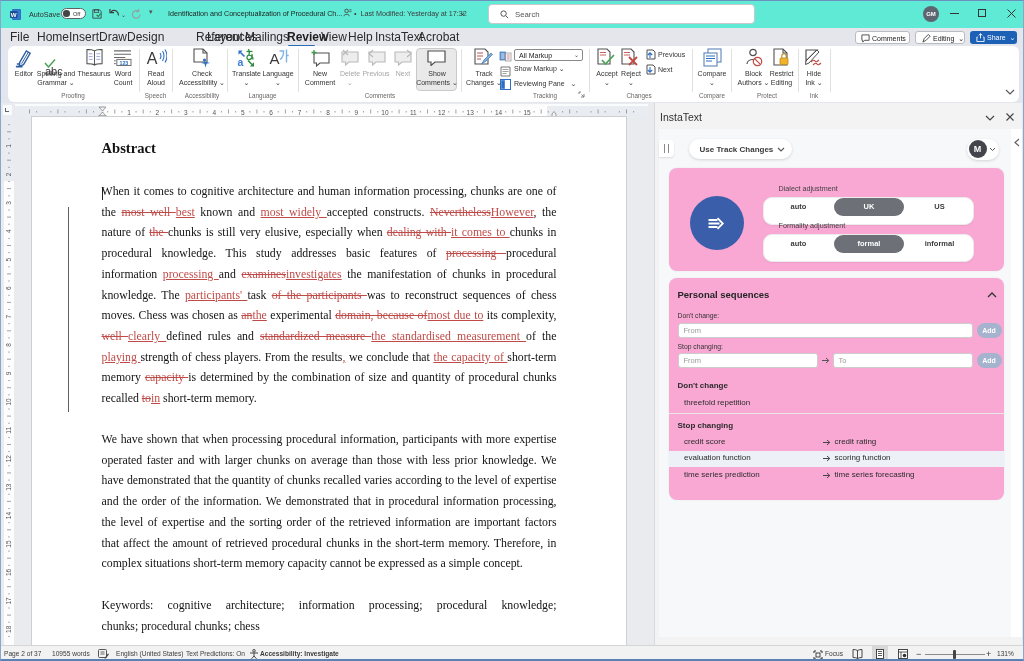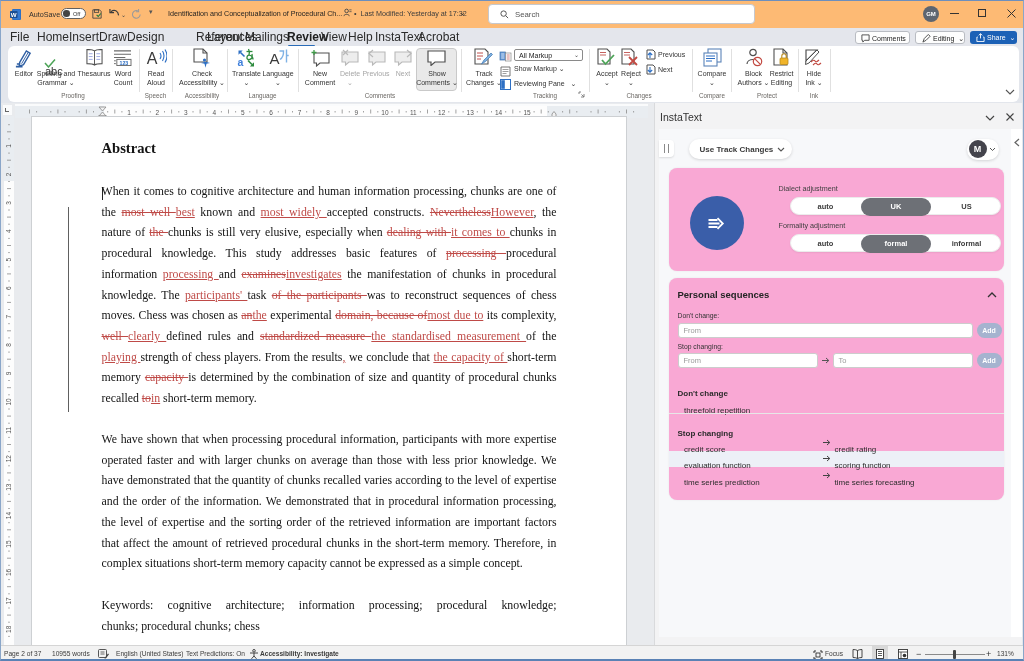--- a/index.html
+++ b/index.html
@@ -1,20 +1,20 @@
 <!DOCTYPE html>
 <html><head>
 <meta charset="utf-8">
 <style>
   * { margin:0; padding:0; box-sizing:border-box; }
   html,body { width:1024px; height:661px; overflow:hidden; }
   body { font-family:"Liberation Sans",sans-serif; position:relative; background:#e3e6ec; }
   .abs { position:absolute; }
   
-  #titlebar { position:absolute; left:0; top:0; width:1024px; height:28px; background:#fdba74; }
+  #titlebar { position:absolute; left:0; top:0; width:1024px; height:28px; background:#5eead4; }
   #menubar { position:absolute; left:0; top:28px; width:1024px; height:20px; background:#e4e6ec; }
   .tab { position:absolute; top:0; height:20px; line-height:19px; font-size:12px; color:#2b2b2b; text-align:center; }
   
   #ribbon { position:absolute; left:0; top:46px; width:1024px; height:57px; }
   #ribbon::before { content:""; position:absolute; left:8px; top:0; width:1011px; height:56px; background:#ffffff; border-radius:6px; }
   .rlabel { position:absolute; font-size:7px; color:#333; text-align:center; line-height:8.5px; white-space:nowrap; }
   .rlabel.dis { color:#a6a6a6; }
   .gcap { position:absolute; top:46px; font-size:6.3px; color:#6a6763; text-align:center; white-space:nowrap; }
   .gdiv { position:absolute; top:3px; width:1px; height:43px; background:#e0e0e0; }
   
@@ -24,26 +24,26 @@
   #page { position:absolute; left:31px; top:13px; width:596px; height:529px; background:#ffffff; border:1px solid #cdd0d3; border-bottom:none; }
   .doc { position:absolute; font-family:"Liberation Serif",serif; font-size:11.8px; color:#131313; }
   .ln { text-align:justify; text-align-last:justify; height:20.72px; }
   .lnl { text-align:left; height:20.72px; }
   del { color:#bf4a47; text-decoration:line-through; }
   ins { color:#bf4a47; text-decoration:underline; }
   
   #panel { position:absolute; left:654px; top:103px; width:368px; height:542px; background:#f3f3f4; border-left:1px solid #d9dadc; }
   #addin { position:absolute; left:4px; top:26px; width:353px; height:508px; background:#f7f8fa; }
   .card { position:absolute; left:13px; width:336px; background:#f9a8d4; border-radius:8px; box-shadow:0 0 2px rgba(0,0,0,.08); }
-  .seg { position:absolute; left:121px; width:211.5px; height:18px; background:#fff; border:1px solid #ececec; border-radius:9px; box-shadow:0 1px 2px rgba(0,0,0,.06); }
+  .seg { position:absolute; left:94px; width:211.5px; height:28px; background:#fff; border:1px solid #ececec; border-radius:9px; box-shadow:0 1px 2px rgba(0,0,0,.06); }
   .seg span { position:absolute; top:0; height:18px; line-height:18px; width:70px; text-align:center; font-size:7.5px; font-weight:bold; color:#3c3c3c; }
   .seg .sel { background:#6d7076; color:#fff; border-radius:9px; }
   .inp { position:absolute; height:15px; background:#fff; border:1px solid #ccc; border-radius:3px; font-size:7.5px; color:#9a9a9a; line-height:13px; padding-left:5px; }
   .addbtn { position:absolute; width:25px; height:15px; background:#a5b3cf; border-radius:7.5px; color:#fff; font-size:7px; font-weight:bold; text-align:center; line-height:15px; }
-  .dict { font-size:8px; color:#2b2b2b;margin-top:8px; }
+  .dict { font-size:8px; color:#2b2b2b; }
   
   #statusbar { position:absolute; left:0; top:645px; width:1024px; height:16px; background:#f2f2f2; border-top:1px solid #d5d5d5; font-size:6.6px; color:#3b3b3b; }
   
   #winborder { position:absolute; left:0; top:0; width:1024px; height:661px; border:1px solid #8aa6c9; border-top:1px solid #6d8fbd; border-bottom:2px solid #5a82b5; pointer-events:none; z-index:99; }
 </style>
 </head>
 <body>
 <div id="winborder"></div>
 <div id="titlebar">
 

